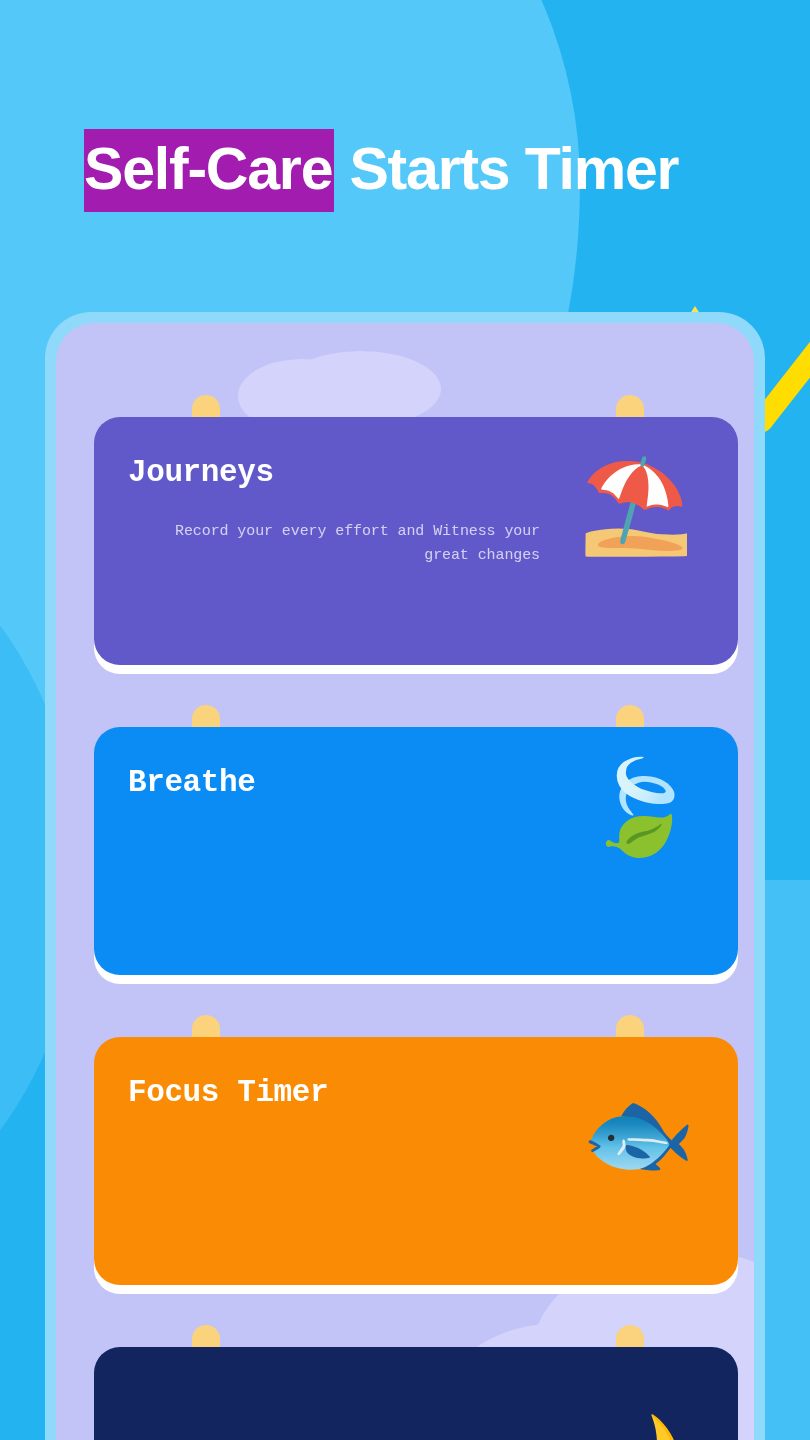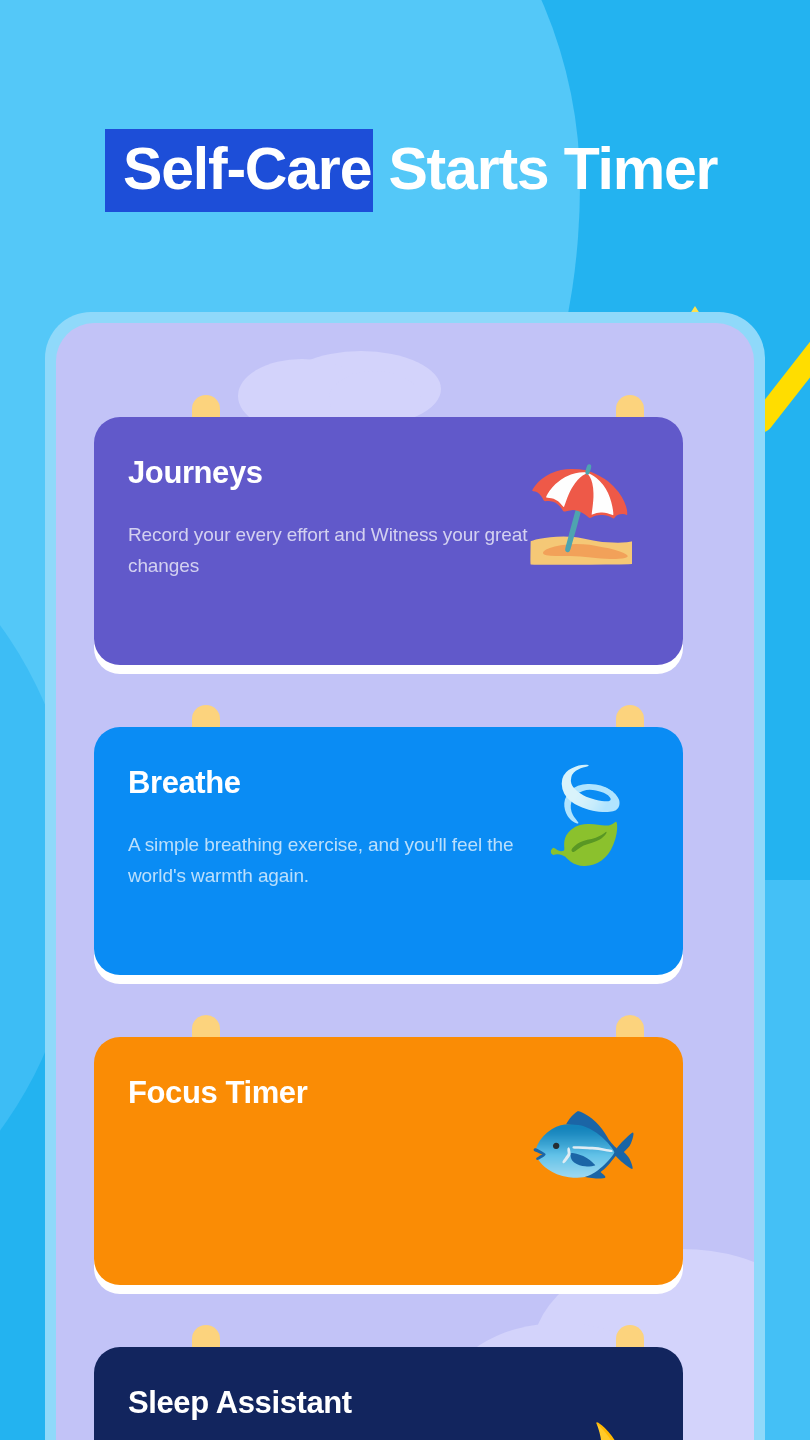--- a/index.html
+++ b/index.html
@@ -81,24 +81,23 @@
     top: 100px;
     font-size: 59px;
     font-weight: 700;
     letter-spacing: -1.2px;
     color: #ffffff;
     line-height: 1.0;
     white-space: nowrap;
     z-index: 8;
   }
   .headline .hl {
-    background: #1d4ed8;
-    padding: 7px 2px 10px 18px;
+    background: #a21caf;
+    padding: 7px 2px 10px 0;
     box-decoration-break: clone;
-    margin-left: 21px;
   }
 
   
   .phone {
     position: absolute;
     left: 45px;
     top: 312px;
     width: 720px;
     height: 1180px;
     background: #8fd9fa;
@@ -124,47 +123,49 @@
   .cloud-a { left: 225px; top: 28px; width: 160px; height: 76px; }
   .cloud-b { left: 182px; top: 36px; width: 128px; height: 74px; }
   .cloud-c { left: 273px; top: 48px; width: 92px; height: 56px; }
   .cloud-d { left: 476px; top: 926px; width: 300px; height: 210px; }
   .cloud-e { left: 390px; top: 1000px; width: 230px; height: 150px; }
 
   
   .card {
     position: absolute;
     left: 38px;
-    width: 589px;
+    width: 644px;
     border-radius: 26px;
     box-sizing: border-box;
     padding: 40px 34px 0 34px;
     box-shadow: 0 9px 0 0 #ffffff;
     z-index: 3;
+    font-family: Liberation Mono, monospace;
   }
   .card-journeys { top: 94px;  height: 248px; background: #6159ca; }
   .card-breathe  { top: 404px; height: 248px; background: #0a8cf4; }
   .card-focus    { top: 714px; height: 248px; background: #fa8c05; }
   .card-sleep    { top: 1024px; height: 248px; background: #12255e; }
 
   .card-title {
     color: #ffffff;
     font-size: 31px;
     font-weight: 700;
     letter-spacing: -0.4px;
     margin: 0;
     line-height: 1;
   }
   .card-desc {
-    margin: 32px 0 0 0;
+    margin: 32px 0 0 12px;
     color: rgba(255,255,255,0.72);
-    font-size: 19px;
+    font-size: 15px;
     line-height: 1.62;
     max-width: 400px;
     letter-spacing: -0.1px;
+    text-align: right;
   }
   .card-emoji {
     position: absolute;
     right: 44px;
     top: 50px;
     font-size: 92px;
     line-height: 1;
     user-select: none;
   }
   .card-emoji.e-breathe { top: 42px; right: 40px; }
@@ -233,30 +234,28 @@
       <div class="pin pin-r pin-row-4"></div>
 
       <div class="card card-journeys">
         <h2 class="card-title">Journeys</h2>
         <p class="card-desc">Record your every effort and Witness your great changes</p>
         <span class="card-emoji e-journeys">⛱️</span>
       </div>
 
       <div class="card card-breathe">
         <h2 class="card-title">Breathe</h2>
-        <p class="card-desc">A simple breathing exercise, and you'll feel the world's warmth again.</p>
         <span class="card-emoji e-breathe">🍃</span>
       </div>
 
       <div class="card card-focus">
         <h2 class="card-title">Focus Timer</h2>
         <span class="card-emoji e-focus">🐟</span>
       </div>
 
       <div class="card card-sleep">
-        <h2 class="card-title">Sleep Assistant</h2>
         <span class="card-emoji e-sleep">🌙</span>
       </div>
 
     </div>
   </div>
 
 </div>
 
 </body></html>

